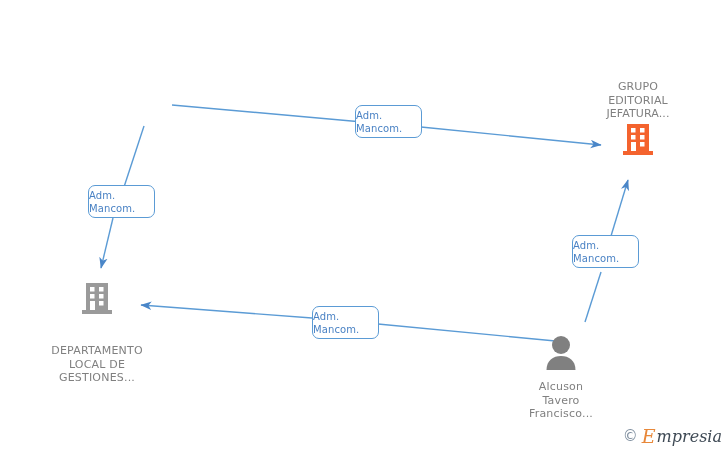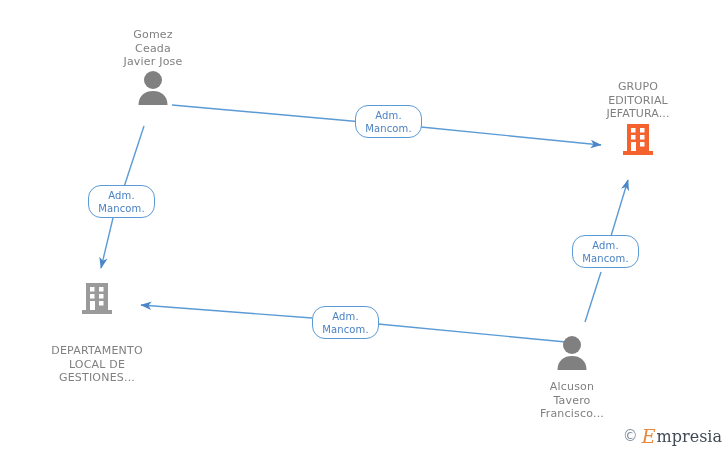--- a/index.html
+++ b/index.html
@@ -46,26 +46,26 @@
     width: 100%;
     height: 40px;
     line-height: 0;
   }
   .icon-wrap svg { display: inline-block; }
   .edge-label {
     position: absolute;
     box-sizing: border-box;
     background: #ffffff;
     border: 1px solid #5b9bd5;
-    border-radius: 13px;
+    border-radius: 7px;
     color: #4a82c4;
     font-family: "DejaVu Sans", sans-serif;
     font-size: 10px;
     line-height: 13px;
-    text-align: center;
+    text-align: left;
     padding-top: 3px;
     white-space: pre-line;
     letter-spacing: 0.1px;
   }
   #watermark {
     position: absolute;
     right: 6px;
     bottom: 4px;
     display: flex;
     align-items: center;
@@ -81,20 +81,21 @@
   .wm-e {
     font-size: 19px;
     color: #e8883a;
     font-style: italic;
     font-family: "DejaVu Serif", serif;
     line-height: 1;
   }
   .wm-rest {
     font-size: 16px;
     color: #3f4a55;
+    font-style: italic;
     font-family: "DejaVu Serif", serif;
     line-height: 1;
     margin-left: -3px;
   }
 </style>
 </head>
 <body>
 
 <div id="canvas">
 
@@ -119,31 +120,20 @@
       <line x1="585" y1="322" x2="601" y2="272" stroke="#5b9bd5" stroke-width="1.4"></line>
       <line x1="611" y1="236" x2="628" y2="180" stroke="#5b9bd5" stroke-width="1.4" marker-end="url(#arrowBlue)"></line>
     </g>
 
     <g>
       <line x1="566" y1="342" x2="378" y2="324" stroke="#5b9bd5" stroke-width="1.4"></line>
       <line x1="312" y1="318" x2="141" y2="305" stroke="#5b9bd5" stroke-width="1.4" marker-end="url(#arrowBlue)"></line>
     </g>
   </svg>
 
-  <div class="node" style="left:78px; top:28px;">
-    <div class="node-label">Gomez
-Ceada
-Javier Jose</div>
-    <span class="icon-wrap">
-      <svg width="34" height="36" viewBox="0 0 34 36" xmlns="http://www.w3.org/2000/svg">
-        <circle cx="17" cy="11" r="9" fill="#808080"></circle>
-        <path d="M2.5 36 C2.5 26.5 9 22 17 22 C25 22 31.5 26.5 31.5 36 Z" fill="#808080"></path>
-      </svg>
-    </span>
-  </div>
 
   <div class="node" style="left:563px; top:80px;">
     <div class="node-label company">GRUPO
 EDITORIAL
 JEFATURA...</div>
     <span class="icon-wrap">
       <svg width="38" height="38" viewBox="0 0 38 38" xmlns="http://www.w3.org/2000/svg">
         <rect x="8" y="3" width="22" height="29" fill="#f4632e"></rect>
         <rect x="4" y="30" width="30" height="4" fill="#f4632e"></rect>
         <rect x="12" y="7" width="4.5" height="4.5" fill="#ffffff"></rect>
@@ -167,21 +157,21 @@
         <rect x="21" y="14" width="4.5" height="4.5" fill="#ffffff"></rect>
         <rect x="21" y="21" width="4.5" height="4.5" fill="#ffffff"></rect>
         <rect x="12" y="21" width="5" height="9" fill="#ffffff"></rect>
       </svg>
     </span>
     <div class="node-label" style="margin-top:24px;">DEPARTAMENTO
 LOCAL DE
 GESTIONES...</div>
   </div>
 
-  <div class="node" style="left:497px; top:334px;">
+  <div class="node" style="left:486px; top:334px;">
     <span class="icon-wrap">
       <svg width="34" height="36" viewBox="0 0 34 36" xmlns="http://www.w3.org/2000/svg">
         <circle cx="17" cy="11" r="9" fill="#808080"></circle>
         <path d="M2.5 36 C2.5 26.5 9 22 17 22 C25 22 31.5 26.5 31.5 36 Z" fill="#808080"></path>
       </svg>
     </span>
     <div class="node-label" style="margin-top:6px;">Alcuson
 Tavero
 Francisco...</div>
   </div>

